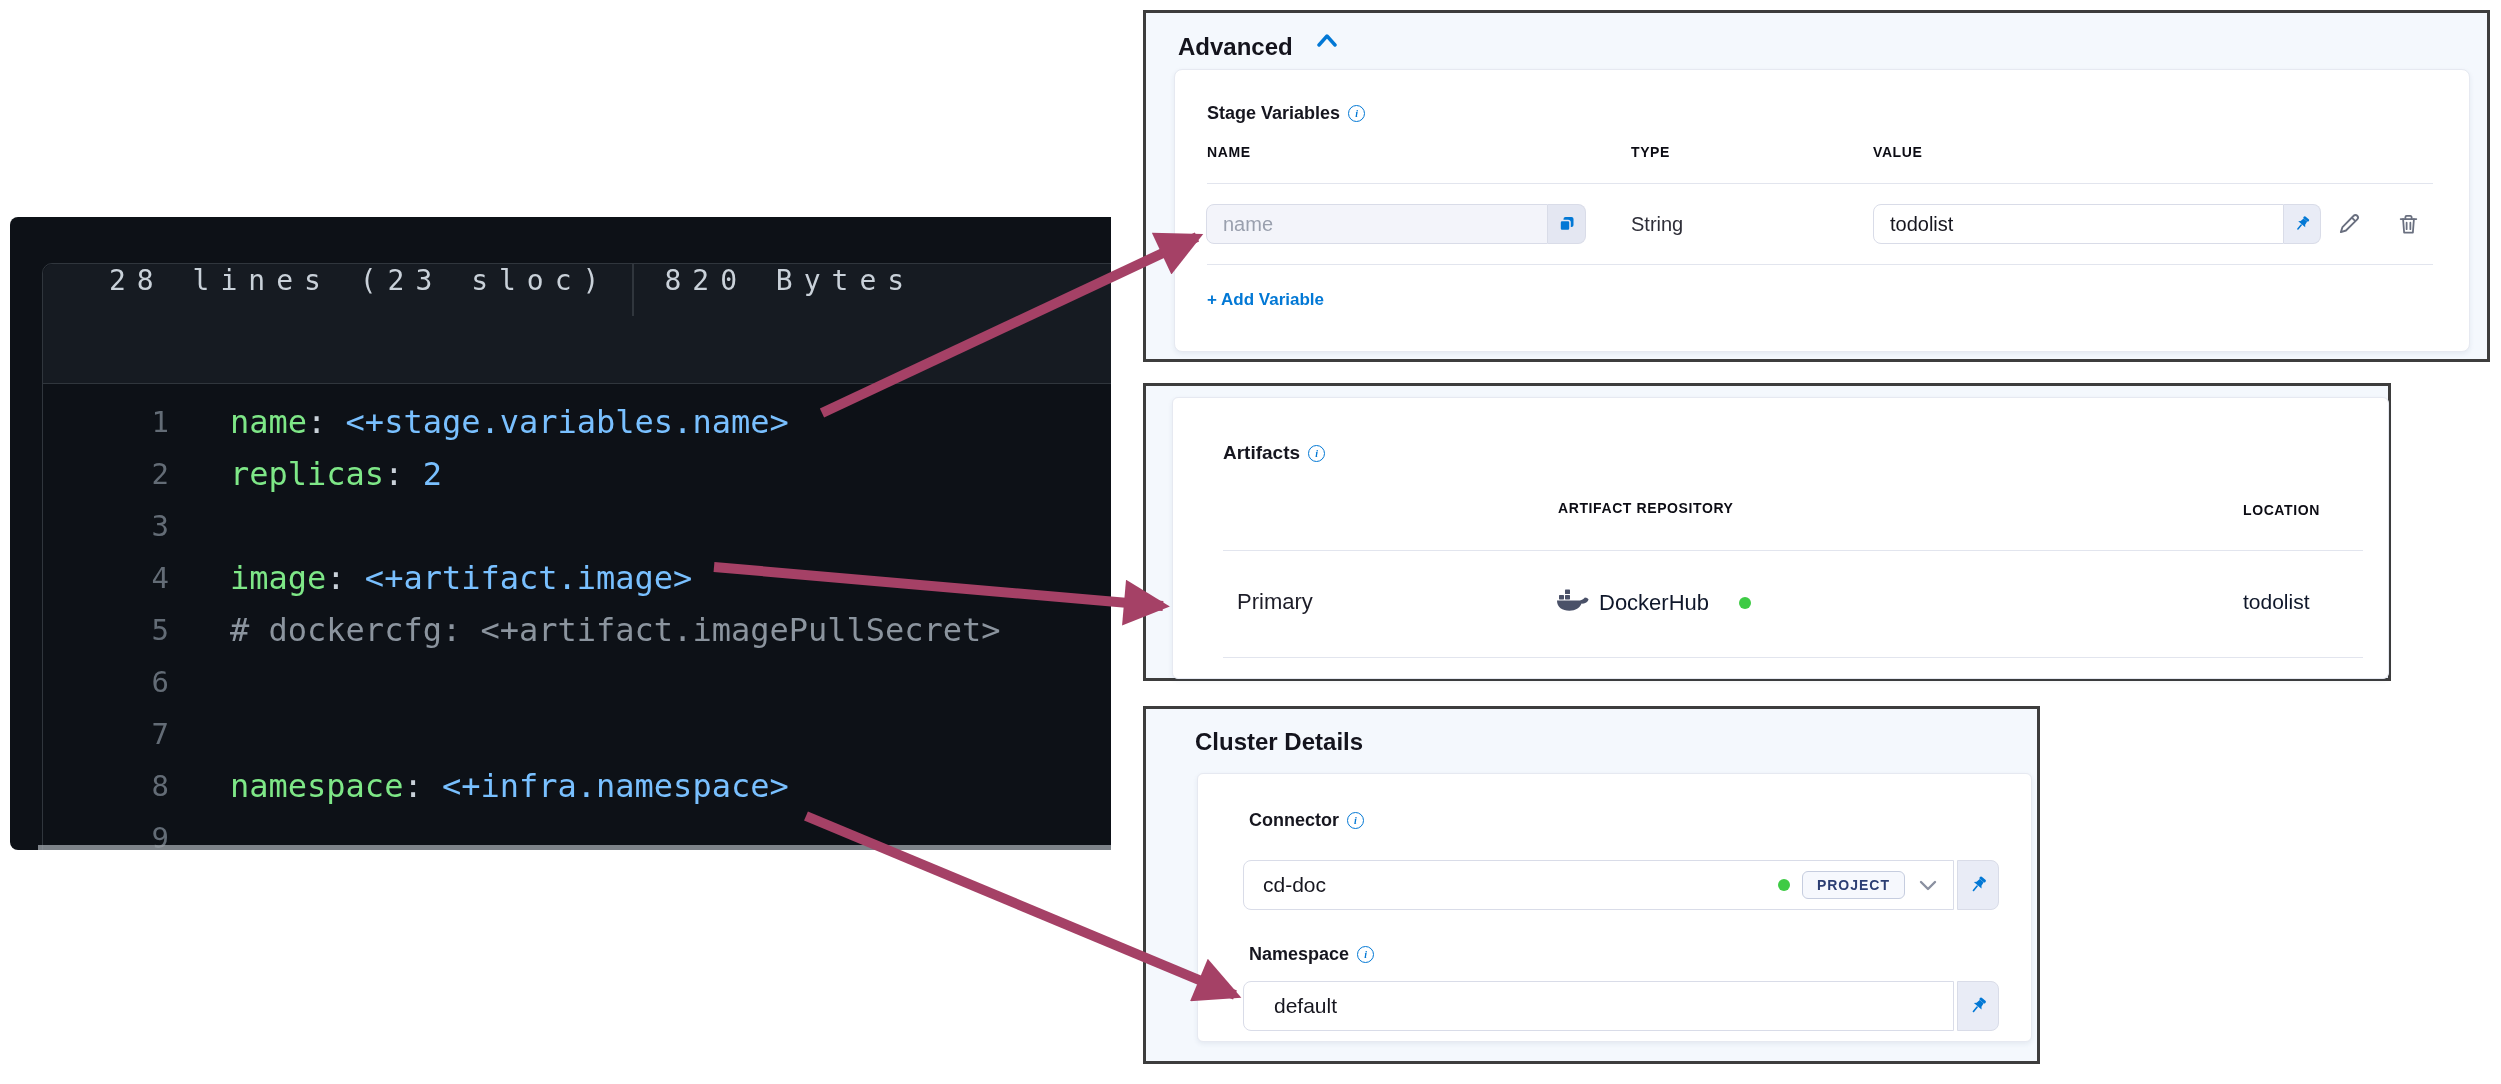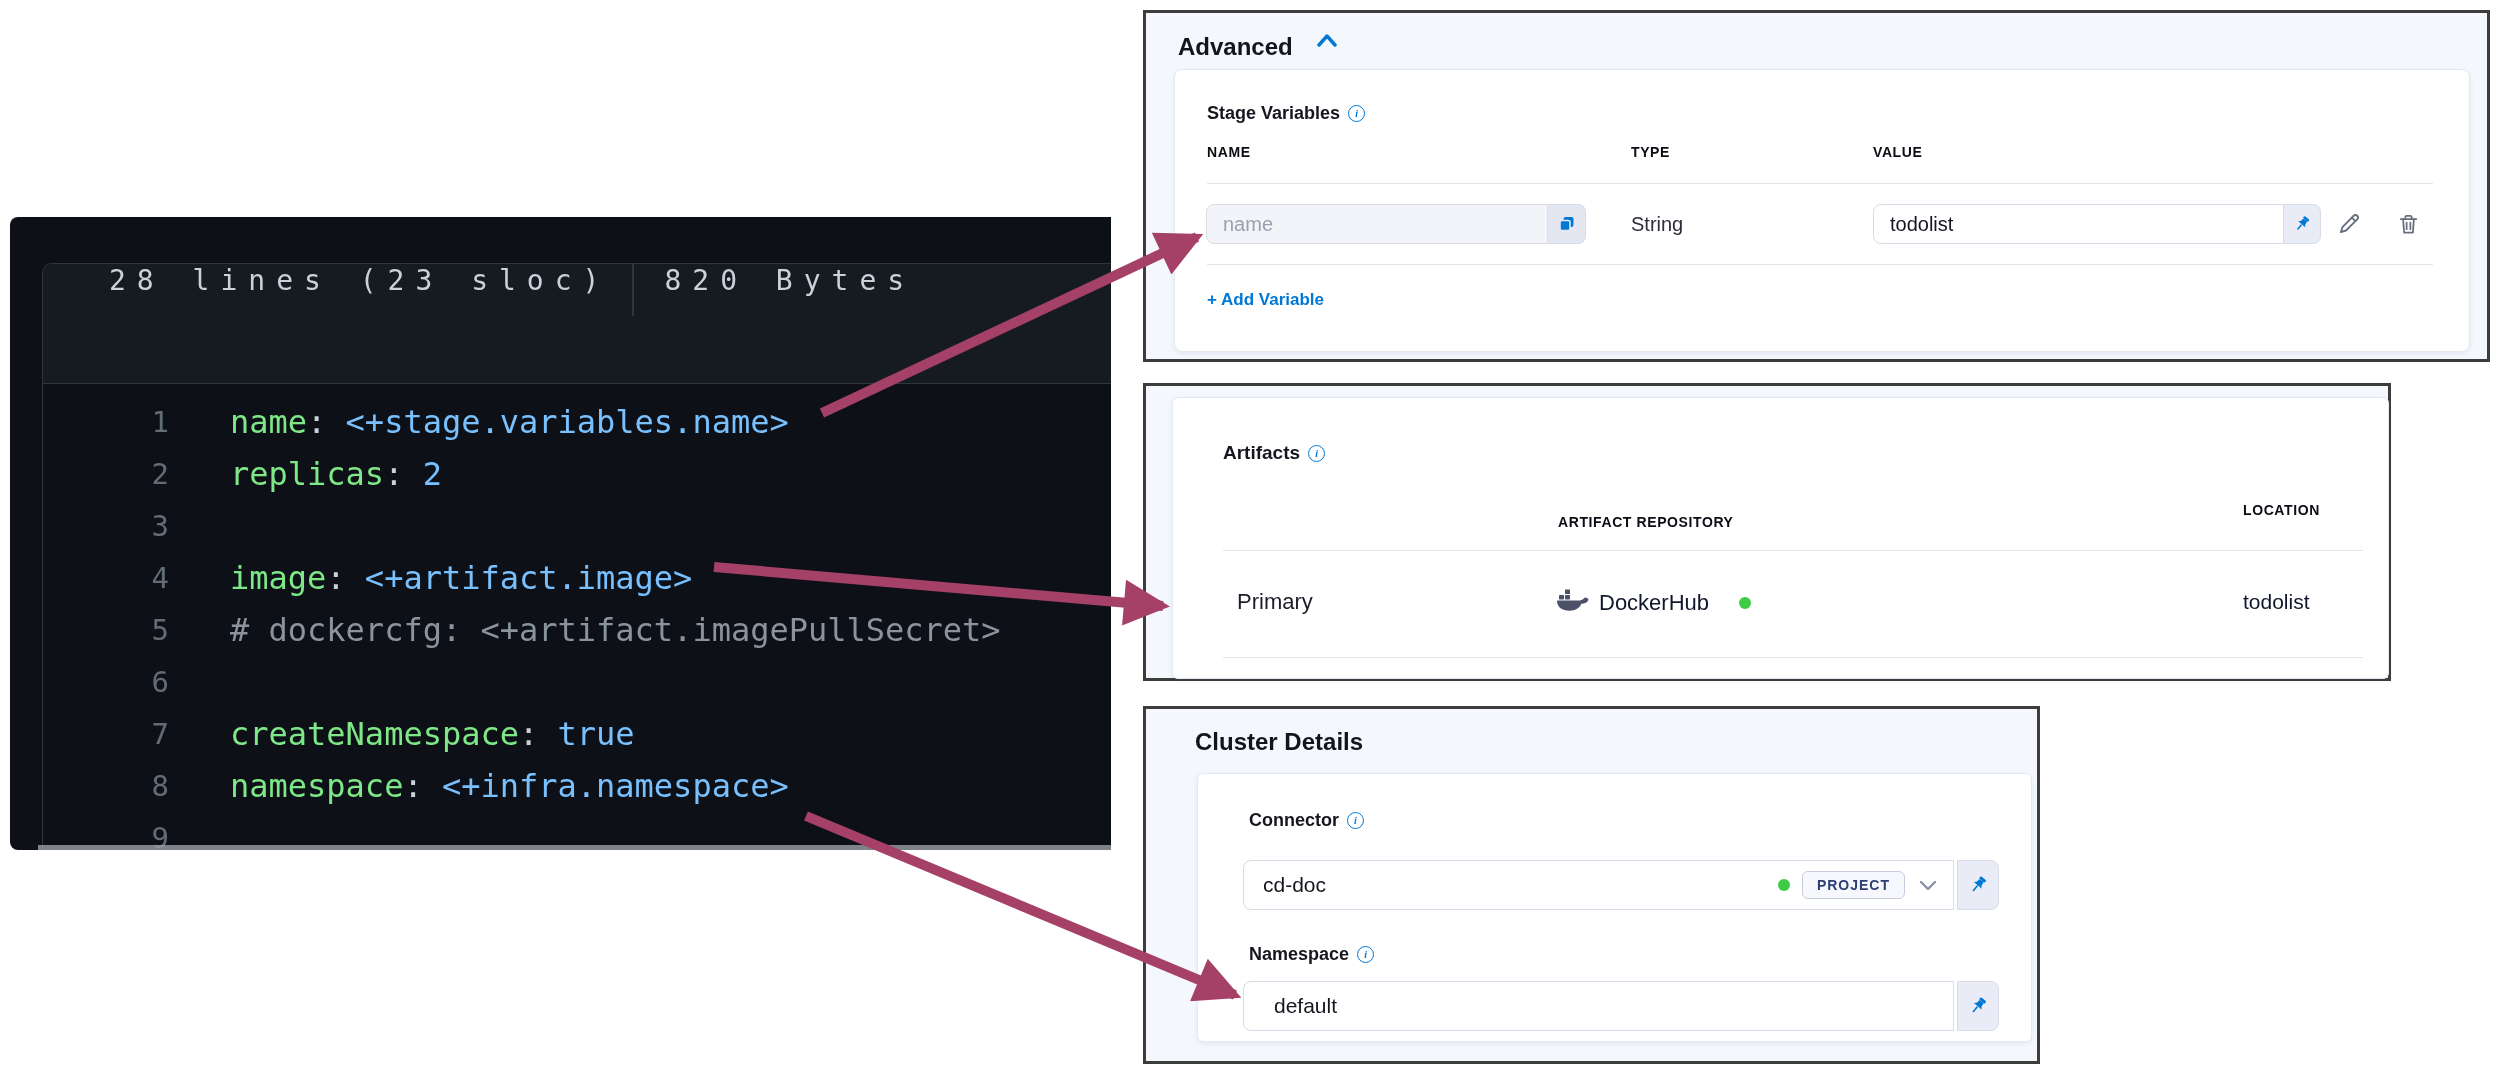--- a/index.html
+++ b/index.html
@@ -89,21 +89,20 @@
           <div class="code-line">
             <span class="line-num">5</span>
             <span class="line-text"><span class="tk-comment"># dockercfg: &lt;+artifact.imagePullSecret&gt;</span></span>
           </div>
           <div class="code-line">
             <span class="line-num">6</span>
             <span class="line-text"></span>
           </div>
           <div class="code-line">
             <span class="line-num">7</span>
-            <span class="line-text"><span class="tk-key">createNamespace</span><span class="tk-plain">: </span><span class="tk-value">true</span></span>
           </div>
           <div class="code-line">
             <span class="line-num">8</span>
             <span class="line-text"><span class="tk-key">namespace</span><span class="tk-plain">: </span><span class="tk-value">&lt;+infra.namespace&gt;</span></span>
           </div>
           <div class="code-line">
             <span class="line-num">9</span>
             <span class="line-text"></span>
           </div>
         </div>
@@ -179,21 +178,21 @@
     </div>
   </section>
 
   <section class="panel" style="left:1143px;top:383px;width:1248px;height:298px;">
     <div class="card" style="left:26px;top:11px;width:1215px;height:280px;border-radius:6px;">
       <div class="sec-label" style="left:50px;top:44px;font-size:19px;">
         <span>Artifacts</span>
         <span class="info-icon">i</span>
       </div>
 
-      <span class="col-head" style="left:385px;top:116px;">ARTIFACT REPOSITORY</span>
+      <span class="col-head" style="left:385px;top:102px;">ARTIFACT REPOSITORY</span>
       <span class="col-head" style="left:1070px;top:104px;">LOCATION</span>
 
       <div class="hdiv" style="left:50px;top:152px;width:1140px;"></div>
 
       <div>
         <span style="position:absolute;left:64px;top:191px;font-size:22px;color:#1d1d28;">Primary</span>
         <span style="position:absolute;left:383px;top:190px;">
           <svg width="34" height="26" viewBox="0 0 34 26" fill="#4a5168">
             <rect x="3" y="7" width="5" height="4.4" rx="0.6"></rect>
             <rect x="9" y="7" width="5" height="4.4" rx="0.6"></rect>

